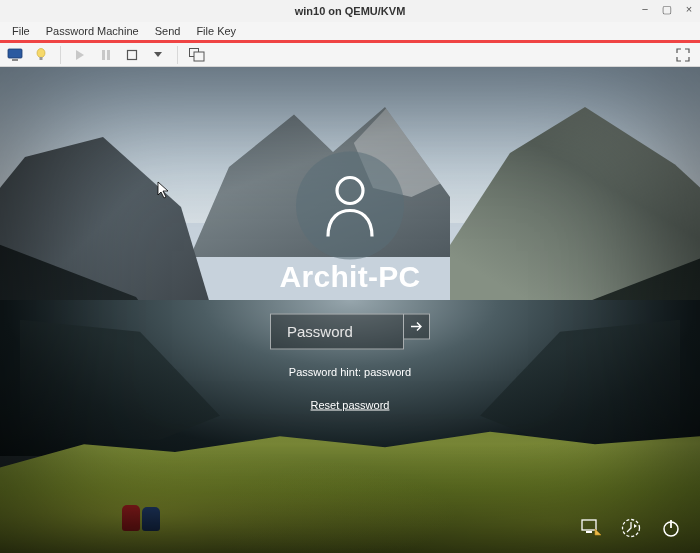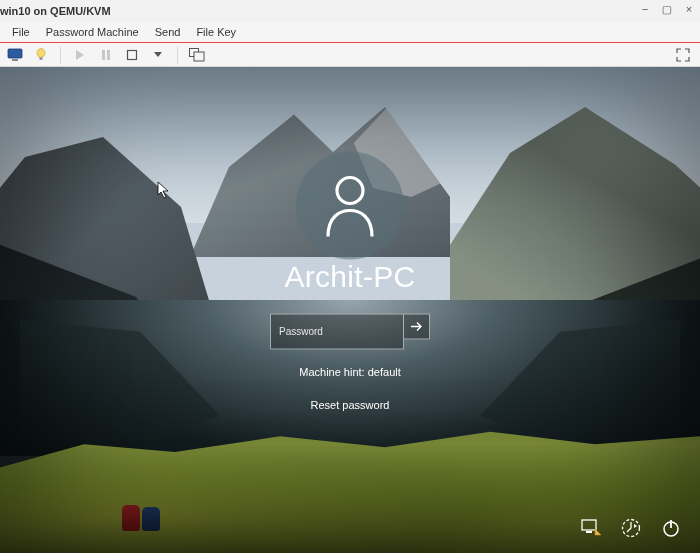--- a/index.html
+++ b/index.html
@@ -16,21 +16,21 @@
   height: 553px;
   display: flex;
   flex-direction: column;
   background: #f2f2f2;
 }
 .titlebar {
   height: 22px;
   background: #f2f2f2;
   display: flex;
   align-items: center;
-  justify-content: flex-start;
+  justify-content: center;
   position: relative;
   font-size: 11px;
   color: #444;
 }
 .titlebar .title { font-weight: bold; color: #333; }
 .titlebar .win-controls {
   position: absolute;
   right: 4px;
   top: 2px;
   display: flex;
@@ -48,21 +48,21 @@
   cursor: pointer;
 }
 .menubar {
   height: 21px;
   background: #f5f5f5;
   display: flex;
   align-items: center;
   padding: 0 4px;
   font-size: 11px;
   color: #333;
-  border-bottom: 1px solid #ef4444;
+  border-bottom: 3px solid #ef4444;
 }
 .menubar .menu-item {
   padding: 2px 8px;
   cursor: pointer;
 }
 .toolbar {
   height: 24px;
   background: #f5f5f5;
   display: flex;
   align-items: center;
@@ -215,55 +215,55 @@
   width: 108px; height: 108px;
   border-radius: 50%;
   background: rgba(90,110,118,0.55);
   display: flex;
   align-items: center;
   justify-content: center;
 }
 .avatar-circle svg { width: 56px; height: 66px; }
 .username {
   font-size: 30px;
-  font-weight: 400;
+  font-weight: 700;
   color: #fff;
   letter-spacing: 0.3px;
 }
 .pw-row {
   margin-top: 20px;
   display: flex;
   align-items: stretch;
 }
 .pw-input {
   width: 134px;
   height: 36px;
   background: rgba(0,0,0,0.35);
   border: 1px solid rgba(255,255,255,0.55);
   color: #fff;
-  padding: 0 8px;
-  font-size: 10px;
+  padding: 0 16px;
+  font-size: 15px;
   outline: none;
 }
 .pw-input::placeholder { color: #e6e6e6; }
 .pw-submit {
   width: 26px; height: 26px;
   border: 1px solid rgba(255,255,255,0.55);
   border-left: none;
   background: rgba(0,0,0,0.35);
   display: inline-flex;
   align-items: center; justify-content: center;
   cursor: pointer;
 }
 .hint-text, .reset-link {
   margin-top: 16px;
   font-size: 11px;
   color: #fff;
 }
-.reset-link { margin-top: 21px; cursor: pointer; }
+.reset-link { margin-top: 21px; cursor: pointer; text-decoration: underline; }
 .bottom-icons {
   position: absolute;
   right: 18px;
   bottom: 14px;
   display: flex;
   gap: 18px;
   align-items: center;
 }
 .bottom-icons .bi { width: 22px; height: 22px; display:flex; align-items:center; justify-content:center; cursor:pointer; }
 .cursor {
@@ -369,21 +369,21 @@
       </div>
       <div class="username">Archit-PC</div>
       <div class="pw-row">
         <input class="pw-input" type="password" placeholder="Password" style="">
         <div class="pw-submit">
           <svg width="14" height="12" viewBox="0 0 14 12">
               <path d="M1 6 H11 M7 2 L11 6 L7 10" fill="none" stroke="#fff" stroke-width="1.4"></path>
             </svg>
         </div>
       </div>
-      <div class="hint-text">Machine hint: default</div>
+      <div class="hint-text">Password hint: password</div>
       <div class="reset-link">Reset password</div>
     </div>
 
     <div class="bottom-icons">
       <span class="bi">
         <svg width="20" height="18" viewBox="0 0 20 18">
           <rect x="1" y="1" width="14" height="10" fill="none" stroke="#fff" stroke-width="1.3"></rect>
           <rect x="5" y="12" width="6" height="2" fill="#fff"></rect>
           <polygon points="14,10 20,16 14,16" fill="#e8b84a" stroke="#c49020" stroke-width="0.6"></polygon>
         </svg>

